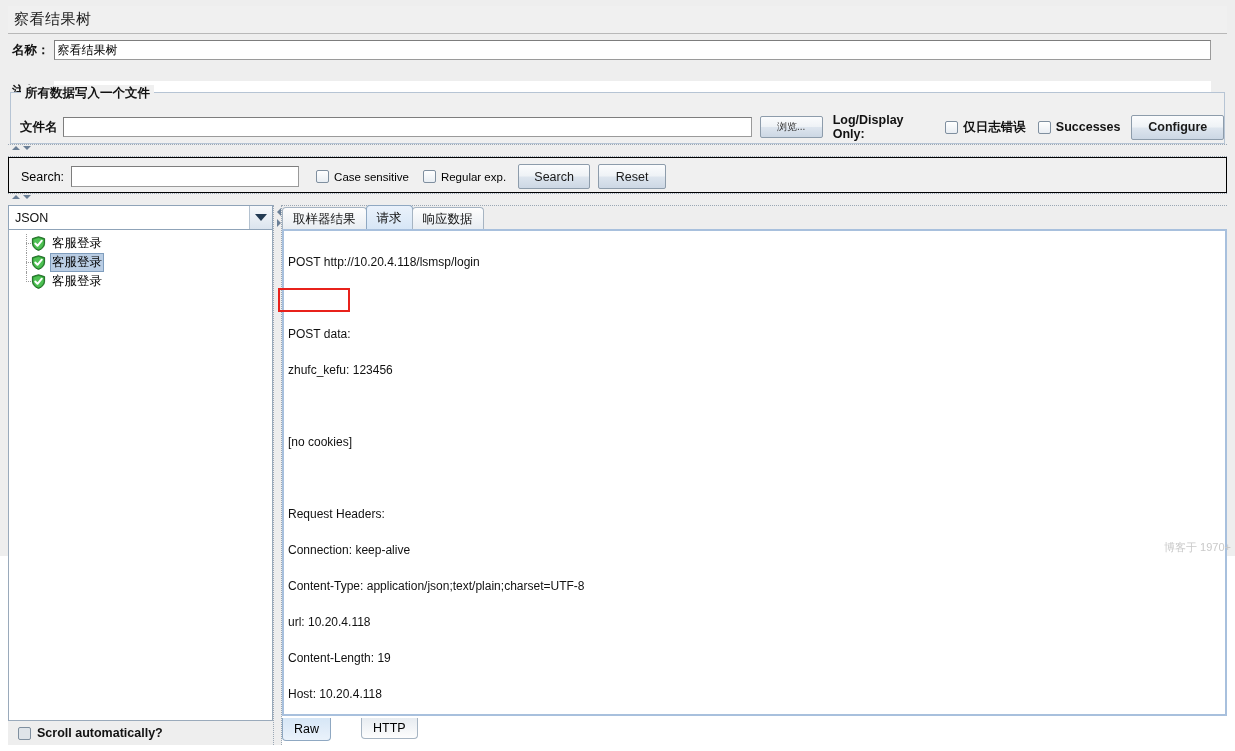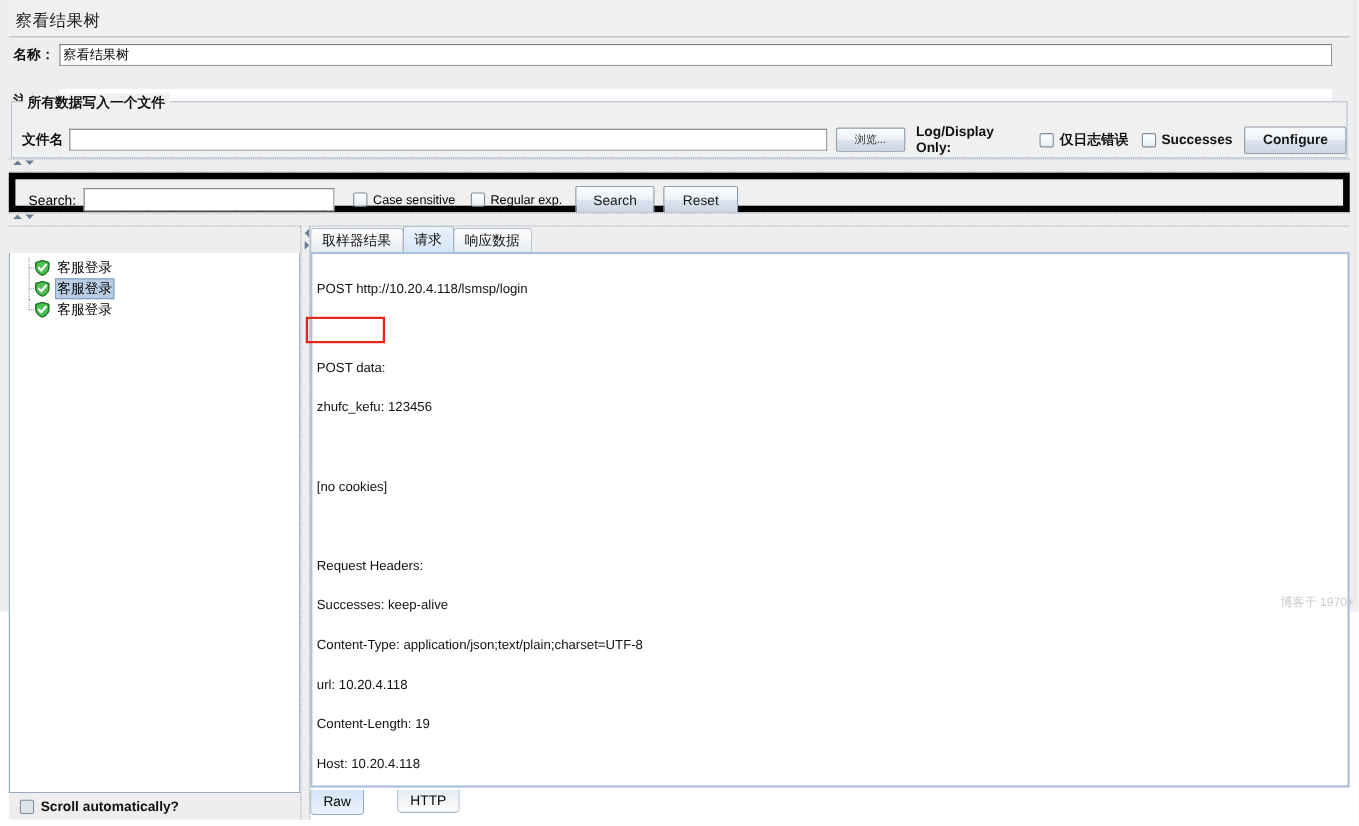--- a/index.html
+++ b/index.html
@@ -151,21 +151,21 @@
     border-right: 4px solid transparent;
     border-top: 4px solid #6a7f96;
   }
 
   
   .search-panel {
     position: absolute;
     left: 8px; top: 157px;
     width: 1219px; height: 36px;
     background: #f0f0f0;
-    border: 6px solid #000000;
+    border: 1px solid #000000;
     box-sizing: border-box;
   }
 
   
   .left-panel {
     position: absolute;
     left: 8px; top: 205px;
     width: 265px; height: 540px;
   }
   .combo {
@@ -451,20 +451,26 @@
   </div>
 
   <div class="splitter" style="left:8px; top:193px; width:1219px; height:11px;">
     <span class="split-arrows">
       <span class="tri-up"></span>
       <span class="tri-down"></span>
     </span>
   </div>
 
   <div class="left-panel">
+    <div class="combo">
+      <span class="combo-text">JSON</span>
+      <span class="combo-arrow-box">
+        <span class="arrow-dn"></span>
+      </span>
+    </div>
 
     <div class="tree-box">
       <div style="padding-top:4px;">
 
         <div class="tree-item">
           <span class="tree-line-v"></span>
           <span class="tree-line-h"></span>
           <span class="shield">
             <svg width="15" height="15" viewBox="0 0 15 15">
               <path d="M7.5 0.7 L13.6 2.6 V7.2 C13.6 10.7 10.9 13.3 7.5 14.4 C4.1 13.3 1.4 10.7 1.4 7.2 V2.6 Z" fill="#2f9b35" stroke="#15601c" stroke-width="0.9"></path>
@@ -536,21 +542,21 @@
 <span>zhufc_kefu: 123456</span>
 
 <span></span>
 
 <span>[no cookies]</span>
 
 <span></span>
 
 <span>Request Headers:</span>
 
-<span>Successes: keep-alive</span>
+<span>Connection: keep-alive</span>
 
 <span>Content-Type: application/json;text/plain;charset=UTF-8</span>
 
 <span>url: 10.20.4.118</span>
 
 <span>Content-Length: 19</span>
 
 <span>Host: 10.20.4.118</span>
 
 

